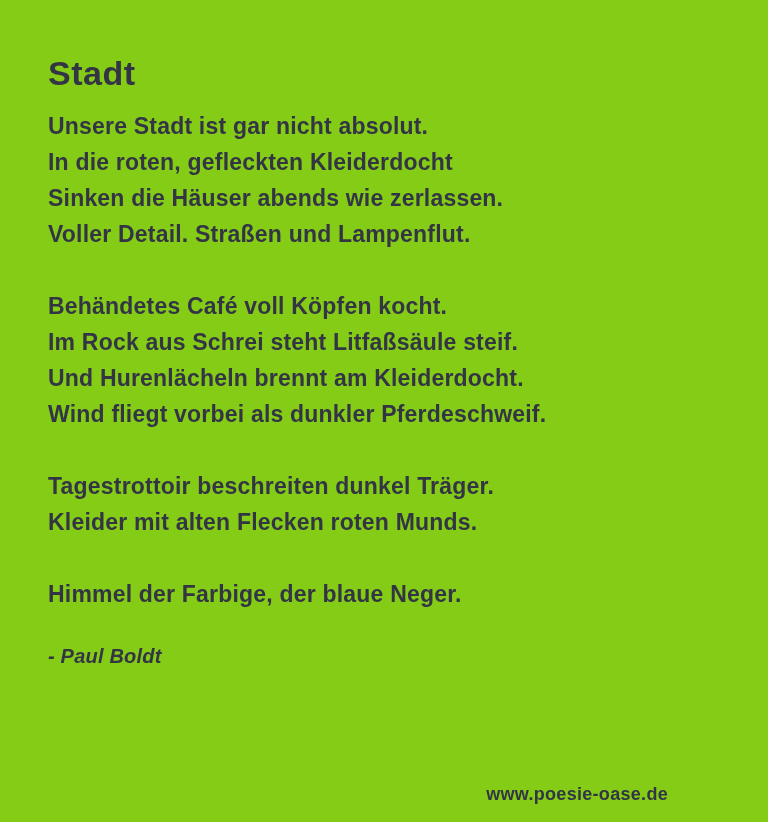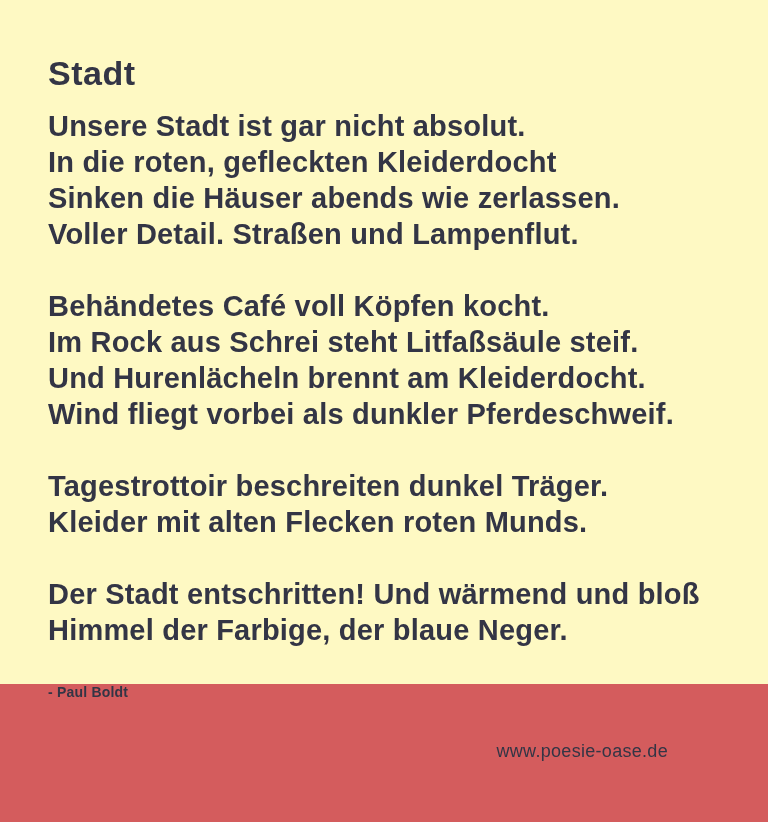--- a/index.html
+++ b/index.html
@@ -13,56 +13,57 @@
     color: #333545;
     font-family: "Liberation Sans", "DejaVu Sans", sans-serif;
     overflow: hidden;
     position: relative;
   }
   .page {
     position: absolute;
     top: 0;
     left: 0;
     width: 768px;
-    height: 684px;
-    background: #fef9c3;
+    height: 822px;
+    background: #84cc16;
   }
   .content {
     padding: 56px 48px 0 48px;
   }
   .poem-title {
     font-size: 34px;
     font-weight: 700;
     line-height: 34px;
     letter-spacing: 0.5px;
     margin: 0 0 18px 0;
   }
   .stanza {
     margin: 0 0 36px 0;
   }
   .poem-line {
-    font-size: 29px;
+    font-size: 23px;
     font-weight: 600;
     line-height: 36px;
     letter-spacing: 0.2px;
     white-space: nowrap;
   }
   .poem-author {
-    font-size: 14px;
+    font-size: 20px;
     font-weight: 600;
     line-height: 28px;
     margin-top: -6px;
     letter-spacing: 0.2px;
+    font-style: italic;
   }
   .watermark {
     position: absolute;
-    top: 741px;
+    top: 784px;
     right: 100px;
     font-size: 18px;
-    font-weight: 400;
+    font-weight: 700;
     line-height: 20px;
     letter-spacing: 0.3px;
   }
 </style>
 </head>
 <body>
 
 <div class="page">
   <div class="content">
 
@@ -81,21 +82,20 @@
       <div class="poem-line">Und Hurenlächeln brennt am Kleiderdocht.</div>
       <div class="poem-line">Wind fliegt vorbei als dunkler Pferdeschweif.</div>
     </div>
 
     <div class="stanza">
       <div class="poem-line">Tagestrottoir beschreiten dunkel Träger.</div>
       <div class="poem-line">Kleider mit alten Flecken roten Munds.</div>
     </div>
 
     <div class="stanza">
-      <div class="poem-line">Der Stadt entschritten! Und wärmend und bloß</div>
       <div class="poem-line">Himmel der Farbige, der blaue Neger.</div>
     </div>
 
     <div class="poem-author">- Paul Boldt</div>
   </div>
 
   <div class="watermark">www.poesie-oase.de</div>
 </div>
 
 </body></html>

